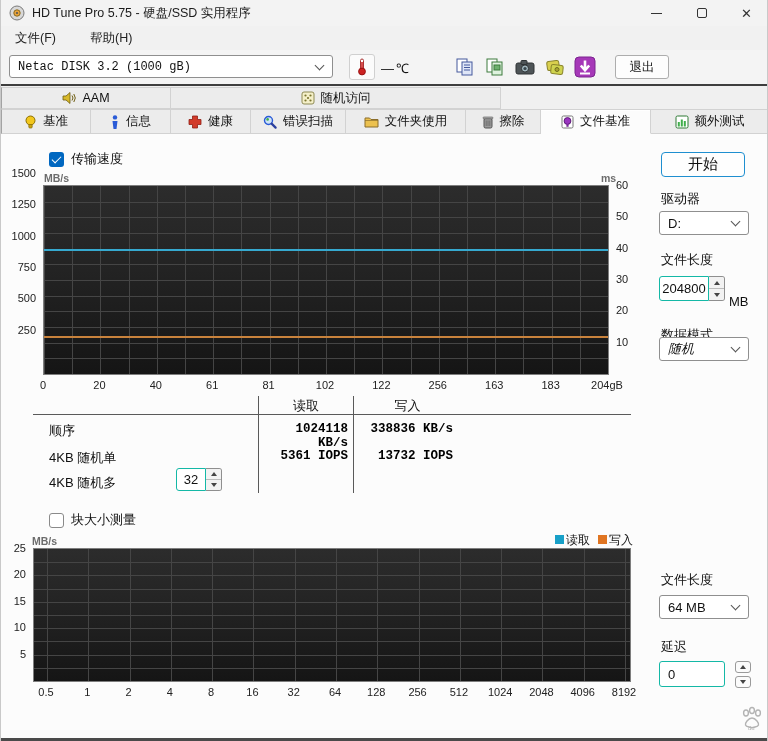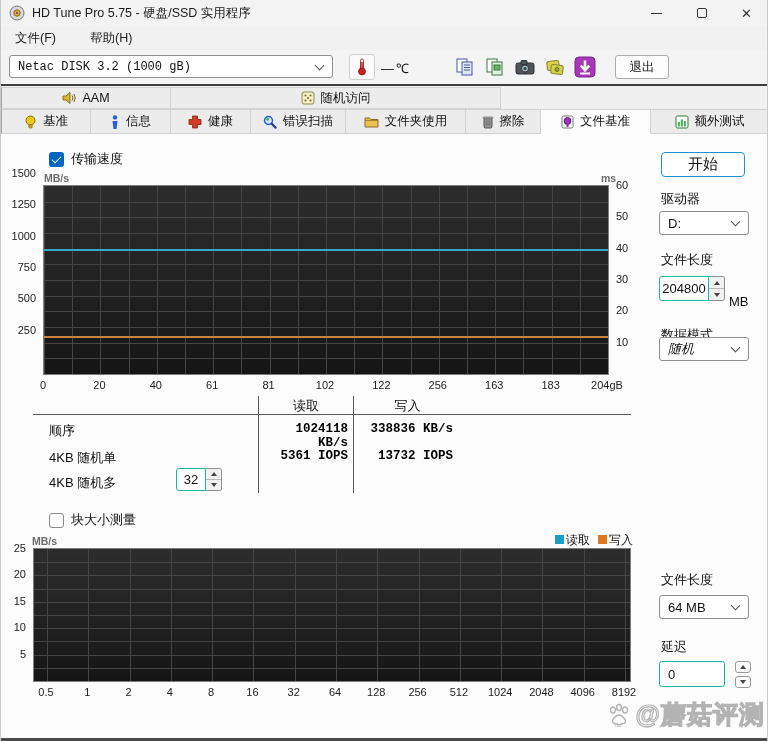--- a/index.html
+++ b/index.html
@@ -484,18 +484,17 @@
     </div>
 
     <div class="watermark">
       <svg width="26" height="26" viewBox="0 0 26 26">
         <ellipse cx="7" cy="8" rx="2.4" ry="3" fill="none" stroke="#9b9b9b" stroke-width="1.4"></ellipse>
         <ellipse cx="13" cy="5.5" rx="2.4" ry="3" fill="none" stroke="#9b9b9b" stroke-width="1.4"></ellipse>
         <ellipse cx="19" cy="8" rx="2.4" ry="3" fill="none" stroke="#9b9b9b" stroke-width="1.4"></ellipse>
         <path d="M8 16q5-6 10 0q4 5-2 6q-3 .7-3 .7t-3-.7q-6-1-2-6z" fill="none" stroke="#9b9b9b" stroke-width="1.4"></path>
         <text x="9" y="24.5" font-size="6" fill="#9b9b9b" font-family="Liberation Sans, sans-serif">du</text>
       </svg>
-      <span class="wm-text">@蘑菇评测</span>
     </div>
   </div>
 
   <div class="bottom-edge"></div>
 </div>
 
 </body></html>

